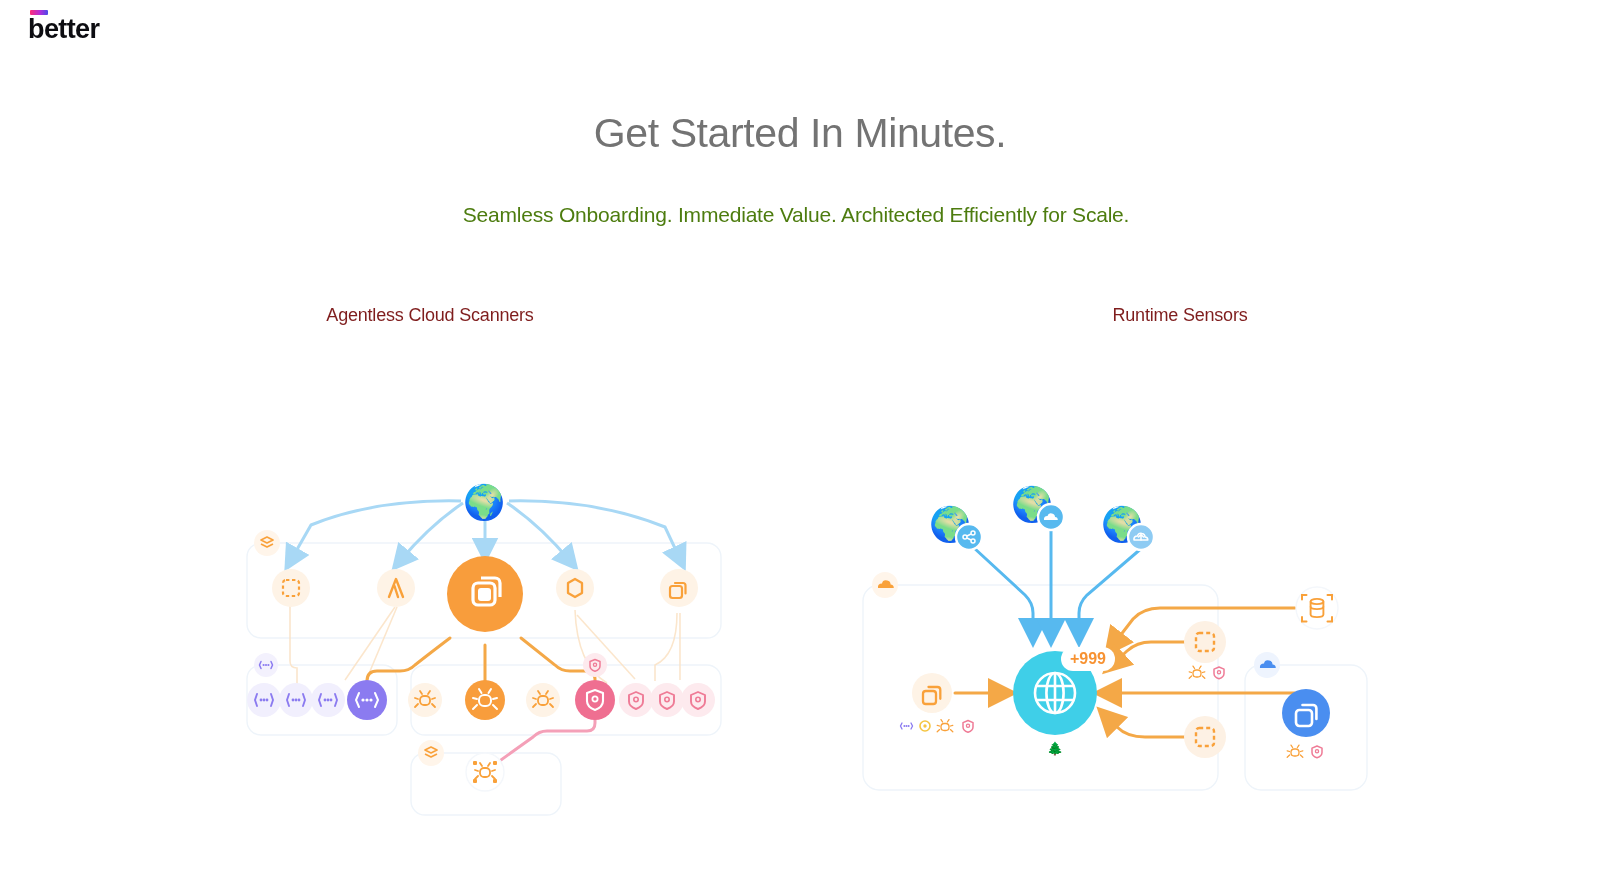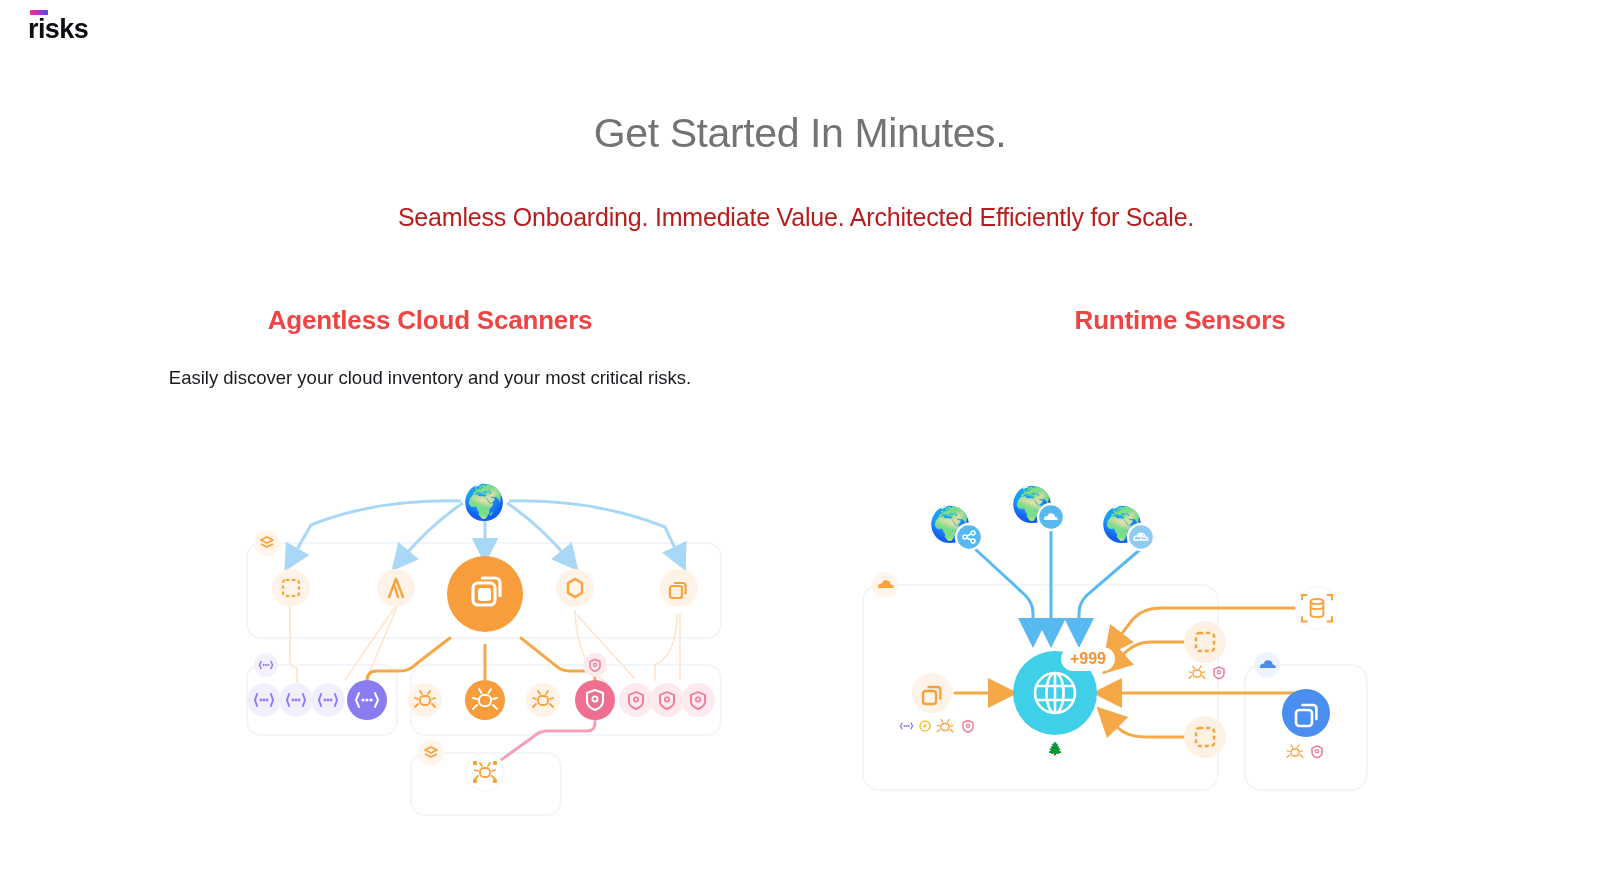--- a/index.html
+++ b/index.html
@@ -18,56 +18,55 @@
   .logo { position: absolute; left: 28px; top: 10px; display: flex; flex-direction: column; align-items: flex-start; }
   .logo-bar {
     width: 18px; height: 5px; border-radius: 1px; margin-left: 2px; margin-bottom: 1px;
     background: linear-gradient(90deg, #ff2d78 0%, #b32ddb 55%, #4a4ae8 100%);
   }
   .logo-word { font-size: 27px; font-weight: 700; letter-spacing: -0.6px; line-height: 1; color: #0d0d12; }
 
   
   .hero { position: absolute; left: 0; right: 0; top: 110px; text-align: center; }
   .hero-title { font-size: 41px; font-weight: 400; letter-spacing: -0.4px; color: #737373; margin: 0; }
-  .hero-sub { font-size: 25px; font-weight: 400; color: #b91c1c; margin: 46px 8px 0 0; letter-spacing: -0.2px; }
+  .hero-sub { font-size: 21px; font-weight: 400; color: #4d7c0f; margin: 46px 8px 0 0; letter-spacing: -0.2px; }
 
   
   .cols { position: absolute; left: 0; top: 305px; width: 1600px; display: flex; }
   .col { width: 50%; display: flex; flex-direction: column; align-items: center; }
   .col-left  { padding-left: 60px; }
   .col-right { padding-right: 40px; }
-  .col-title { font-size: 26px; font-weight: 700; color: #ef4444; margin: 0; letter-spacing: -0.2px; }
+  .col-title { font-size: 18px; font-weight: 400; color: #7f1d1d; margin: 0; letter-spacing: -0.2px; }
   .col-desc { font-size: 18.5px; line-height: 1.45; color: #1a1b20; margin: 29px 0 0 0; text-align: center; }
 
   
   .diagrams { position: absolute; left: 0; top: 465px; width: 1600px; height: 360px; }
   .diagram { position: absolute; top: 0; height: 360px; }
   .diagram svg { display: block; }
   .dg-left  { left: 225px; width: 520px; }
   .dg-right { left: 855px; width: 520px; }
 </style>
 </head>
 <body>
 
 <div class="page">
 
   <div class="logo">
     <div class="logo-bar"></div>
-    <div class="logo-word">risks</div>
+    <div class="logo-word">better</div>
   </div>
 
   <div class="hero">
     <h1 class="hero-title">Get Started In Minutes.</h1>
     <p class="hero-sub">Seamless Onboarding. Immediate Value. Architected Efficiently for Scale.</p>
   </div>
 
   <div class="cols">
     <div class="col col-left">
       <h2 class="col-title">Agentless Cloud Scanners</h2>
-      <p class="col-desc">Easily discover your cloud inventory and your most critical risks.</p>
     </div>
     <div class="col col-right">
       <h2 class="col-title">Runtime Sensors</h2>
     </div>
   </div>
 
   <div class="diagrams">
 
     <div class="diagram dg-left">
       <svg width="520" height="360" viewBox="0 0 520 360" xmlns="http://www.w3.org/2000/svg">

